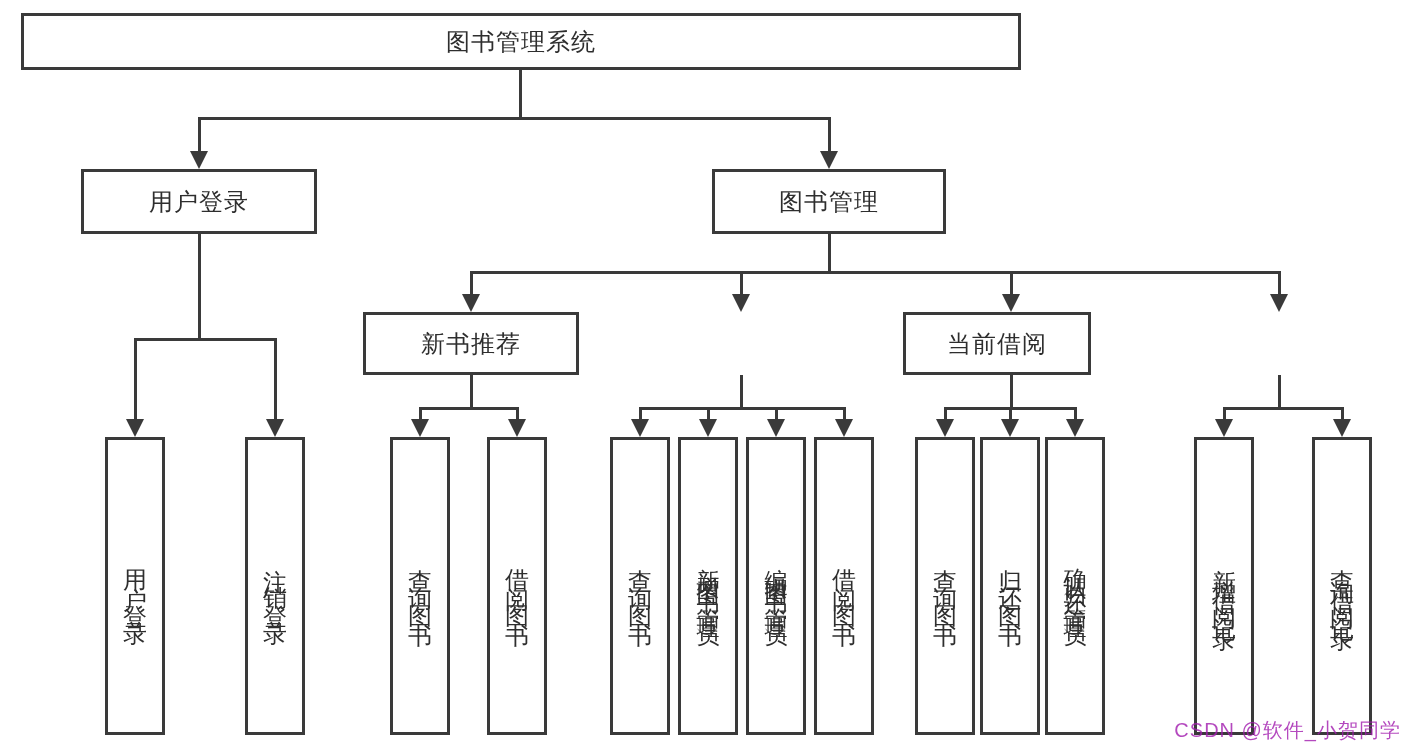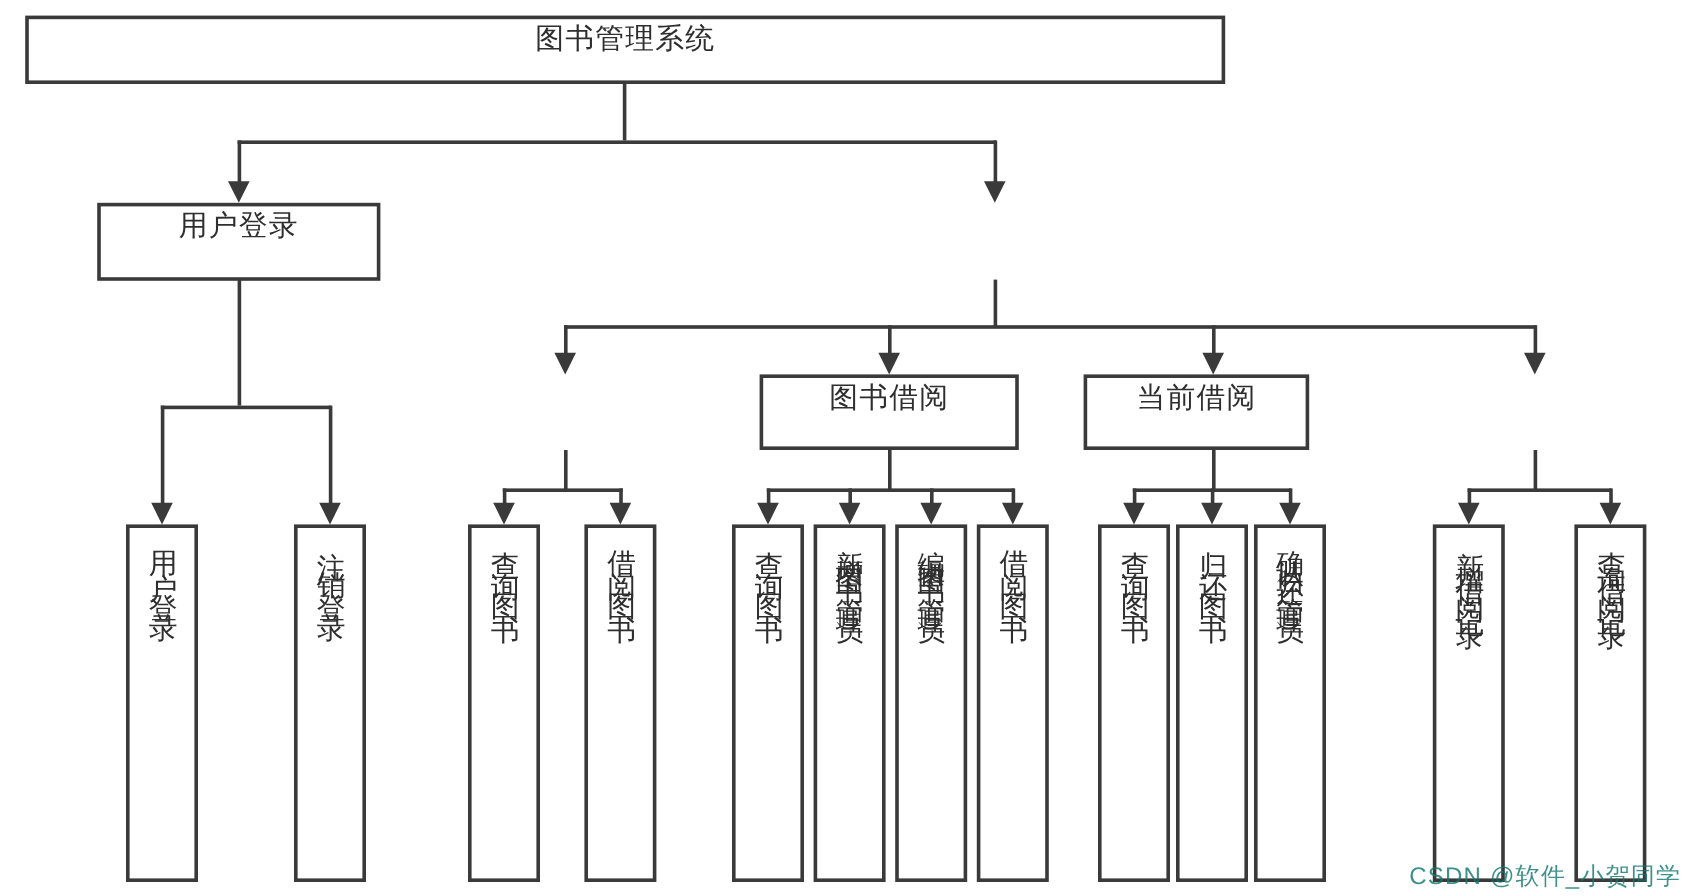--- a/index.html
+++ b/index.html
@@ -2,56 +2,59 @@
 <html><head>
 <meta charset="utf-8">
 <style>
   html,body{margin:0;padding:0;background:#ffffff;}
   #canvas{
     position:relative;width:1405px;height:747px;background:#ffffff;overflow:hidden;
     font-family:"Liberation Sans","DejaVu Sans",sans-serif;color:#2e2e2e;
   }
   .node{
     position:absolute;box-sizing:border-box;background:#ffffff;
-    border:3px solid #3a3a3a;display:flex;justify-content:center;
+    border:3px solid #3a3a3a;display:flex;align-items:center;justify-content:center;
   }
   .hbox{font-size:24px;letter-spacing:1px;}
   .leaf{width:60px;top:437px;height:298px;}
   .vtext{writing-mode:vertical-lr;text-orientation:upright;line-height:1;}
   .v-short{font-size:24px;letter-spacing:18px;}
   .v-mid{font-size:24px;letter-spacing:12px;}
   .v-long{font-size:23px;letter-spacing:8px;}
   .hline,.vline{position:absolute;background:#3a3a3a;}
   .hline{height:3px;}
   .vline{width:3px;}
   .arrow{
     position:absolute;width:0;height:0;
     border-left:9px solid transparent;border-right:9px solid transparent;
     border-top:18px solid #3a3a3a;
   }
   .watermark{
     position:absolute;right:4px;bottom:3px;z-index:9;
-    font-size:20px;color:#0f766e;opacity:.8;letter-spacing:1px;
+    font-size:20px;color:#a21caf;opacity:.8;letter-spacing:1px;
   }
 </style>
 </head>
 <body>
 
 <div id="canvas">
 
   <div class="node hbox" style="left:21px;top:13px;width:1000px;height:57px;">
     <span>图书管理系统</span>
   </div>
 
   <div class="node hbox" style="left:81px;top:169px;width:236px;height:65px;">
     <span>用户登录</span>
   </div>
+  <div class="node hbox" style="left:712px;top:169px;width:234px;height:65px;">
+    <span>图书管理</span>
+  </div>
 
-  <div class="node hbox" style="left:633px;top:312px;width:216px;height:63px;">
-    <span>图书借阅</span>
+  <div class="node hbox" style="left:363px;top:312px;width:216px;height:63px;">
+    <span>新书推荐</span>
   </div>
   <div class="node hbox" style="left:903px;top:312px;width:188px;height:63px;">
     <span>当前借阅</span>
   </div>
 
   <div class="node leaf" style="left:105px;">
     <span class="vtext v-short">用户登录</span>
   </div>
   <div class="node leaf" style="left:245px;">
     <span class="vtext v-short">注销登录</span>

